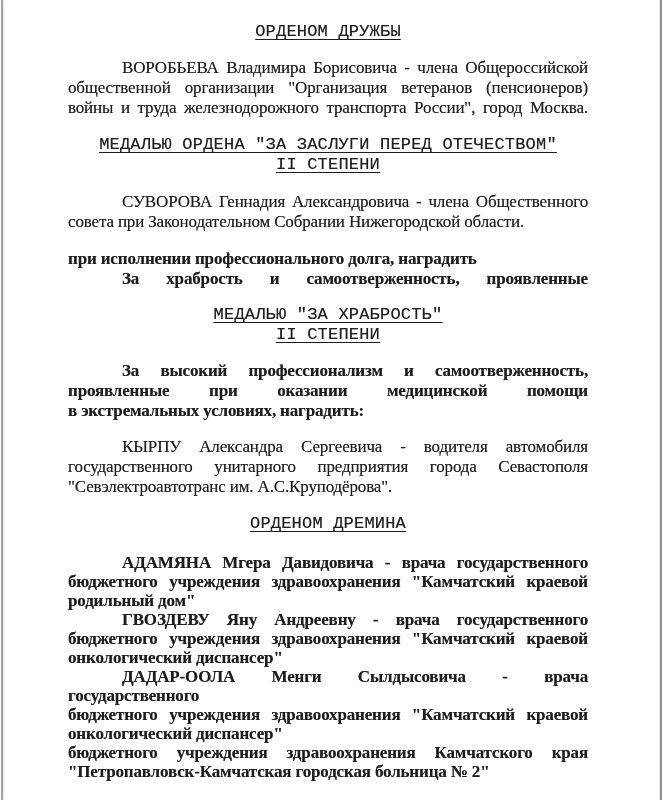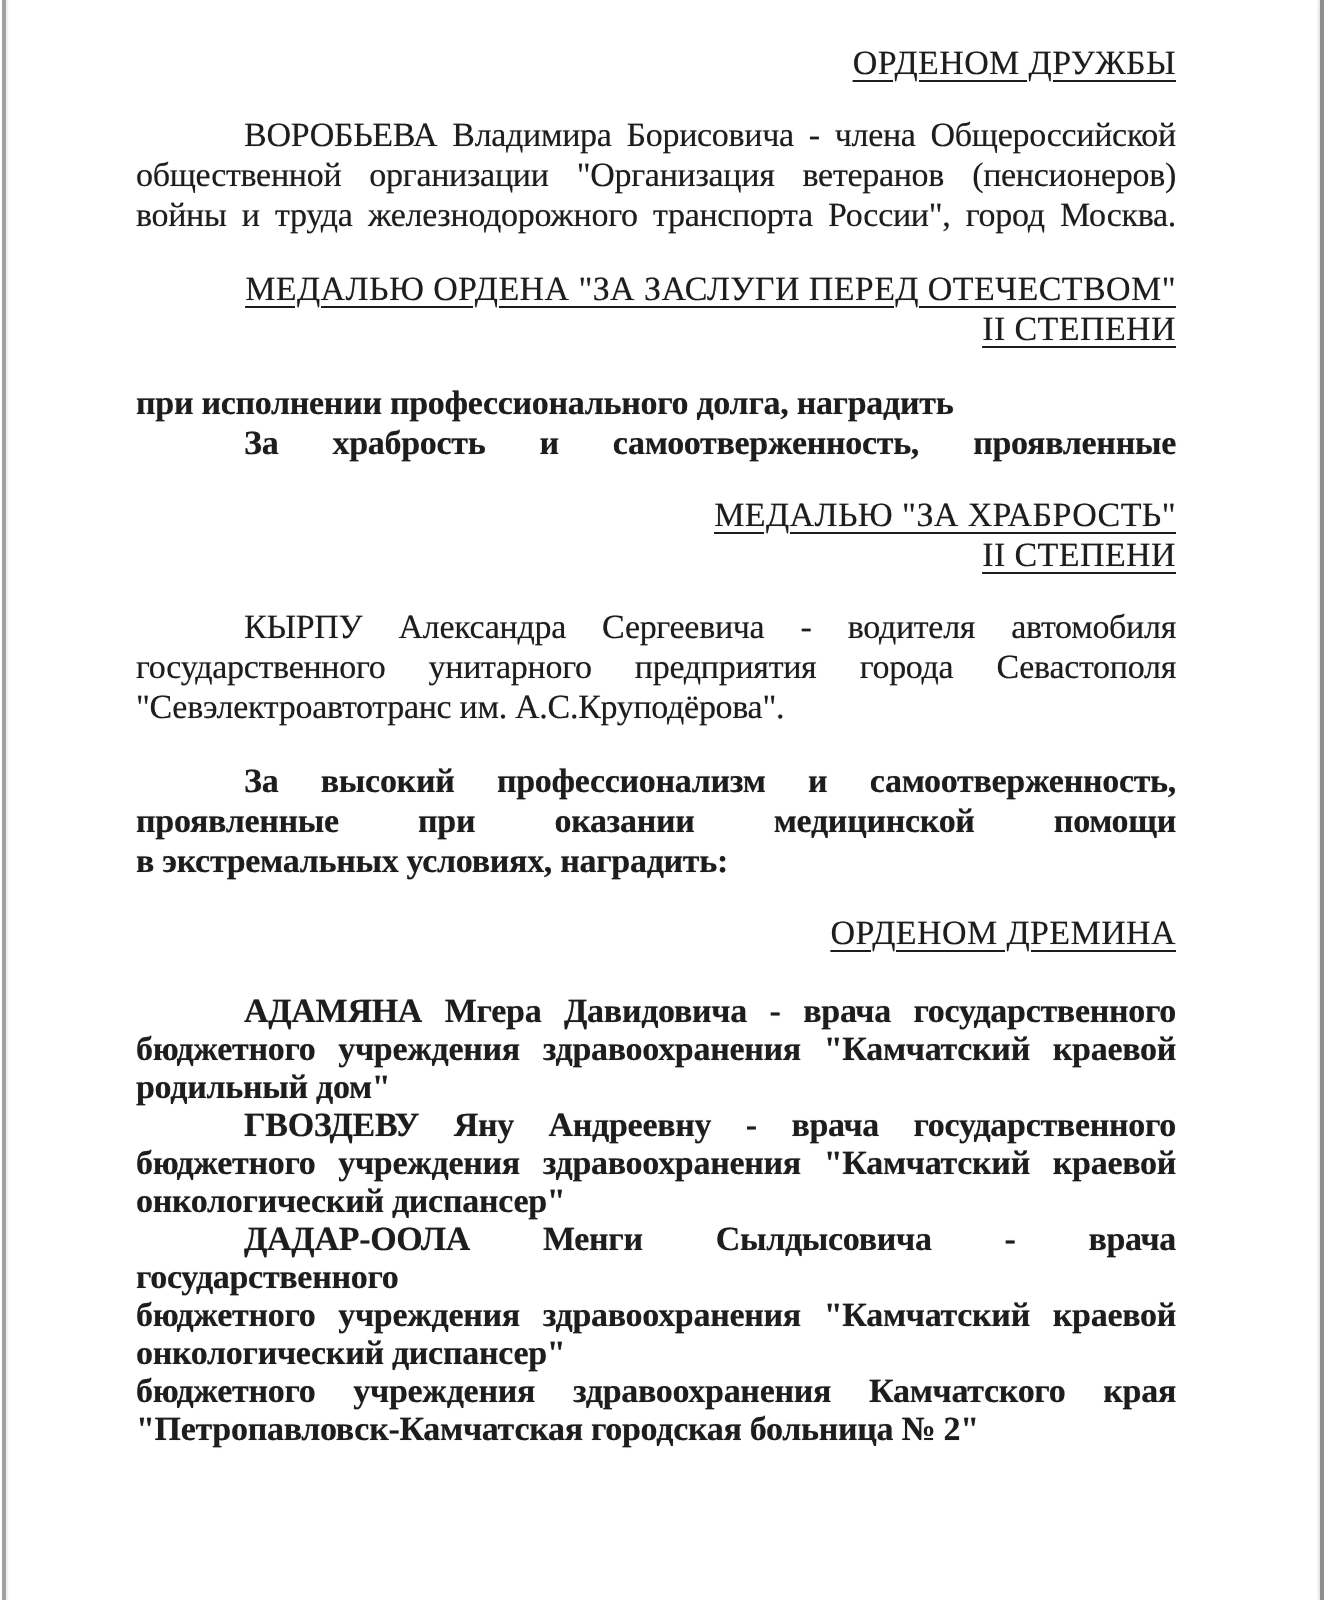--- a/index.html
+++ b/index.html
@@ -34,23 +34,24 @@
     position: absolute;
     left: 0; top: 0;
     width: 520px;
     padding: 22px 79px 0 68px;
     font-size: 17px;
     line-height: 20px;
     letter-spacing: -0.15px;
     text-shadow: 0 0 0.4px rgba(20,20,20,0.55);
   }
   .h {
-    text-align: right;
+    text-align: center;
     white-space: nowrap;
     letter-spacing: 0.2px;
+    font-family: Liberation Mono, monospace;
   }
   .h .hl {
     text-decoration: underline;
     text-underline-offset: 3px;
     text-decoration-thickness: 1.2px;
   }
   .p .ln {
     text-align: justify;
   }
   .ln.jst { text-align-last: justify; }
@@ -77,41 +78,45 @@
     <div class="ln jst ind">ВОРОБЬЕВА Владимира Борисовича - члена Общероссийской</div>
     <div class="ln jst">общественной организации "Организация ветеранов (пенсионеров)</div>
     <div class="ln jst">войны и труда железнодорожного транспорта России", город Москва.</div>
   </div>
 
   <div class="h mb17">
     <div class="hl">МЕДАЛЬЮ ОРДЕНА "ЗА ЗАСЛУГИ ПЕРЕД ОТЕЧЕСТВОМ"</div>
     <div class="hl">II СТЕПЕНИ</div>
   </div>
 
+  <div class="p mb17">
+    <div class="ln jst ind">СУВОРОВА Геннадия Александровича - члена Общественного</div>
+    <div class="ln">совета при Законодательном Собрании Нижегородской области.</div>
+  </div>
 
   <div class="p bold mb16">
     <div class="ln">при исполнении профессионального долга, наградить</div>
     <div class="ln jst ind">За храбрость и самоотверженность, проявленные</div>
   </div>
 
   <div class="h mb16">
     <div class="hl">МЕДАЛЬЮ "ЗА ХРАБРОСТЬ"</div>
     <div class="hl">II СТЕПЕНИ</div>
   </div>
 
+  <div class="p bold mb16">
+    <div class="ln jst ind">За высокий профессионализм и самоотверженность,</div>
+    <div class="ln jst">проявленные при оказании медицинской помощи</div>
+    <div class="ln">в экстремальных условиях, наградить:</div>
+  </div>
+
   <div class="p mb17">
     <div class="ln jst ind">КЫРПУ Александра Сергеевича - водителя автомобиля</div>
     <div class="ln jst">государственного унитарного предприятия города Севастополя</div>
     <div class="ln">"Севэлектроавтотранс им. А.С.Круподёрова".</div>
-  </div>
-
-  <div class="p bold mb16">
-    <div class="ln jst ind">За высокий профессионализм и самоотверженность,</div>
-    <div class="ln jst">проявленные при оказании медицинской помощи</div>
-    <div class="ln">в экстремальных условиях, наградить:</div>
   </div>
 
   <div class="h mb19">
     <div class="hl">ОРДЕНОМ ДРЕМИНА</div>
   </div>
 
   <div class="entries">
 
     <div class="p">
       <div class="ln jst ind">АДАМЯНА Мгера Давидовича - врача государственного</div>

